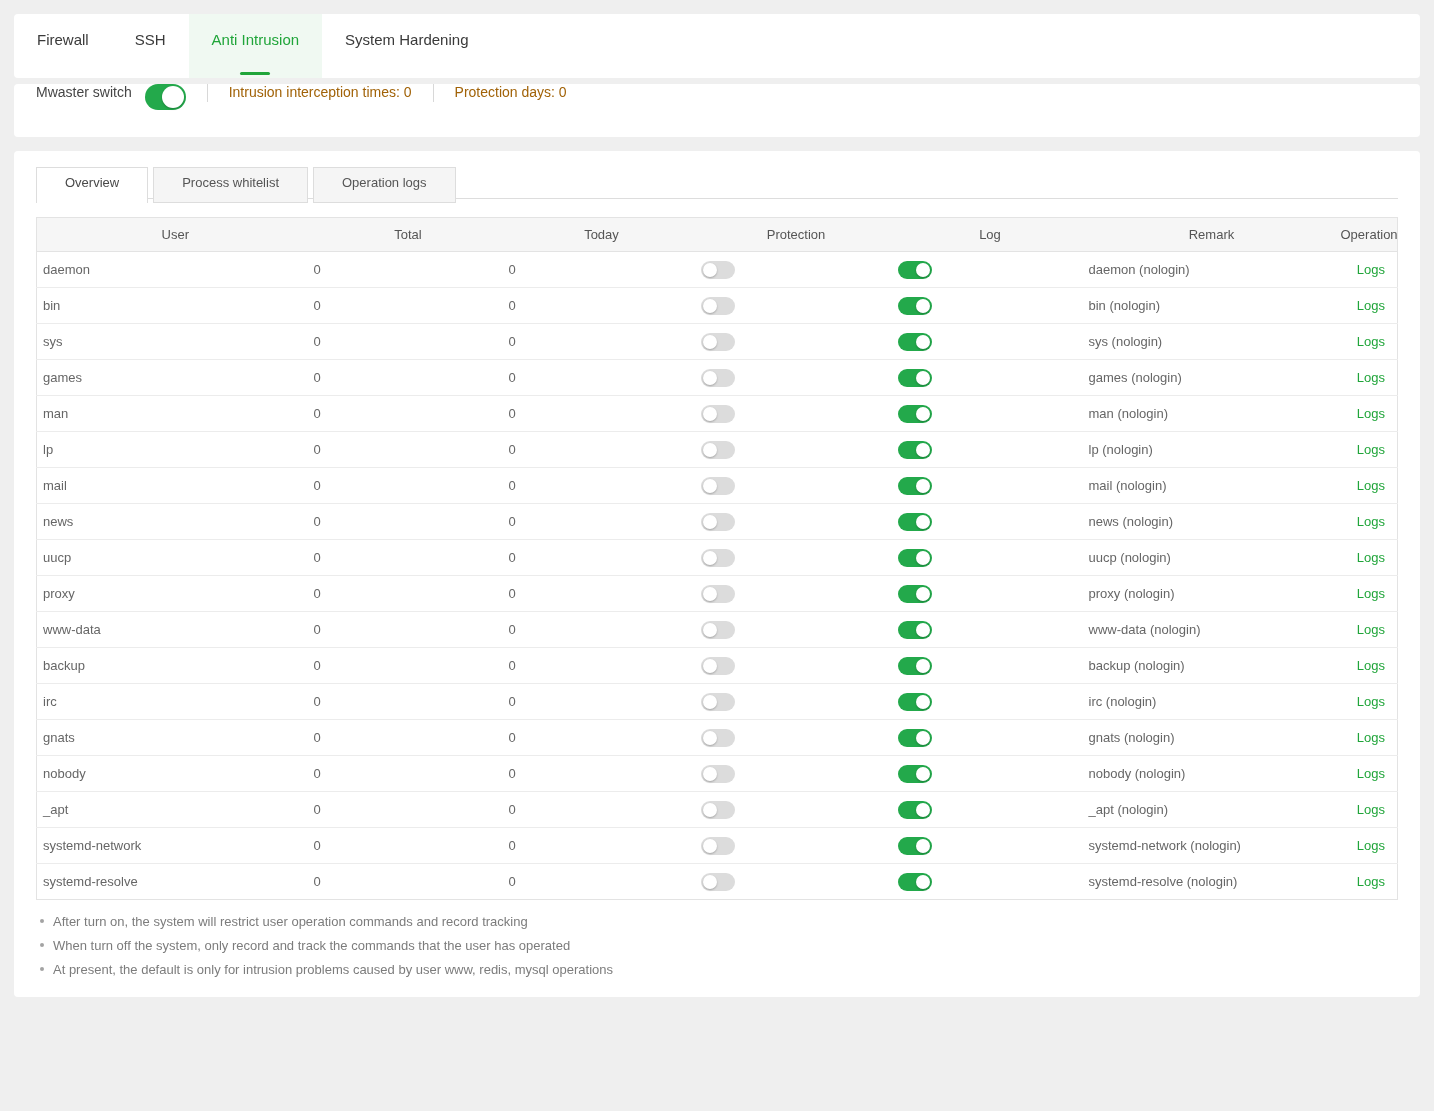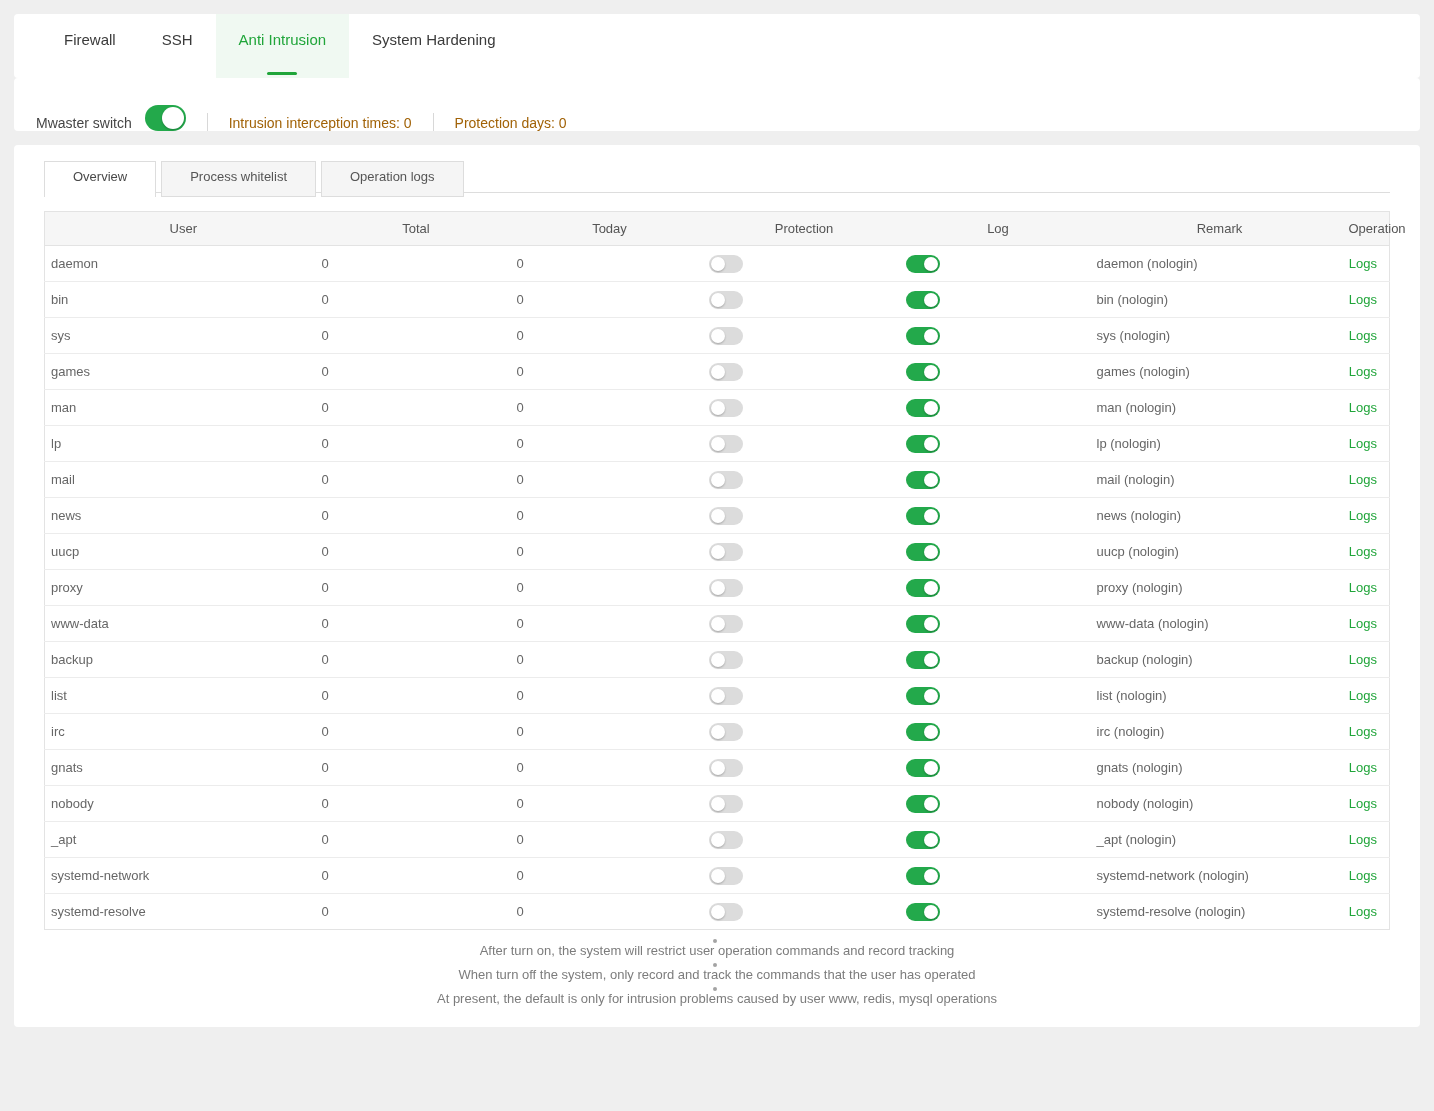--- a/index.html
+++ b/index.html
@@ -17,49 +17,49 @@
   body{
     height:1111px;
     background:var(--page-bg);
     font-family:"Liberation Sans","DejaVu Sans",sans-serif;
     overflow:hidden;
   }
   .page{width:1434px;height:1111px;padding:14px;}
   .card{background:#fff;border-radius:4px;}
 
   
-  .card-tabs{height:64px;display:flex;align-items:stretch;overflow:hidden;padding-left:27px;}
+  .card-tabs{height:64px;display:flex;align-items:stretch;overflow:hidden;}
   .page-tab{
     padding:0 23px;line-height:52px;font-size:15px;color:#3a3a3a;
     cursor:pointer;position:relative;white-space:nowrap;
   }
   .page-tab.active{color:var(--green);background:var(--tab-active-bg);}
   .tab-underline{
     position:absolute;bottom:3px;left:50%;transform:translateX(-50%);
     width:30px;height:3px;background:var(--green);border-radius:2px;
   }
 
   
-  .card-switch{height:53px;margin-top:0;display:flex;align-items:flex-end;padding:0 22px;}
+  .card-switch{height:53px;margin-top:6px;display:flex;align-items:flex-start;padding:0 22px;}
   .switch-label{font-size:14px;color:#454545;margin-right:13px;}
   .stat-text{font-size:14px;color:#a16207;white-space:nowrap;}
   .vsep{width:1px;height:18px;background:#d8d8d8;margin:0 21px;}
 
   
   .switch{position:relative;display:inline-block;width:34px;height:18px;border-radius:10px;cursor:pointer;vertical-align:middle;}
   .switch .knob{position:absolute;top:2px;width:14px;height:14px;border-radius:50%;background:#fff;box-shadow:0 1px 2px rgba(0,0,0,.25);}
   .switch.on{background:var(--toggle-on);}
   .switch.on .knob{right:2px;}
   .switch.off{background:var(--toggle-off);}
   .switch.off .knob{left:2px;}
   .switch.lg{width:41px;height:26px;border-radius:13px;}
   .switch.lg .knob{width:22px;height:22px;top:2px;}
 
   
-  .card-main{margin-top:14px;padding:16px 30px;}
+  .card-main{margin-top:14px;padding:16px 22px;}
 
   .subtabs{display:flex;align-items:flex-start;position:relative;height:36px;}
   .subtabs::after{content:"";position:absolute;left:0;right:0;top:31px;height:1px;background:var(--border);}
   .subtab{
     height:36px;line-height:30px;padding:0 28px;font-size:13px;color:#555;
     background:#f5f5f5;border:1px solid var(--border);cursor:pointer;
     position:relative;z-index:1;white-space:nowrap;
   }
   .subtab + .subtab{margin-left:5px;}
   .subtab.active{height:36px;background:#fff;border-bottom:0;z-index:2;color:#494949;}
@@ -70,21 +70,21 @@
     height:34px;background:#f6f6f6;font-weight:normal;font-size:13px;color:#555;
     text-align:center;padding:0 0 0 6px;border-bottom:1px solid var(--table-border);
   }
   tbody td{height:36px;font-size:13px;color:#666;padding:0 0 0 6px;}
   tbody tr + tr td{border-top:1px solid var(--row-line);}
   th.op,td.op{text-align:right;padding-right:12px;}
   a.logs{color:var(--green);text-decoration:none;cursor:pointer;}
 
   
   .notes{margin-top:9px;}
-  .note-line{display:flex;align-items:center;height:24px;font-size:13px;color:#7c7c7c;flex-direction:column;}
+  .note-line{display:flex;align-items:center;height:24px;font-size:13px;color:#7c7c7c;}
   .note-dot{width:4px;height:4px;border-radius:50%;background:#a3a3a3;margin:0 9px 0 4px;flex:none;}
 </style>
 </head>
 <body>
 
 <div class="page">
 
   <div class="card card-tabs">
     <div class="page-tab">Firewall</div>
     <div class="page-tab">SSH</div>
@@ -238,29 +238,20 @@
           <tr>
     <td>backup</td>
     <td>0</td>
     <td>0</td>
     <td><span class="switch off"><i class="knob"></i></span></td>
     <td><span class="switch on"><i class="knob"></i></span></td>
     <td>backup (nologin)</td>
     <td class="op"><a class="logs">Logs</a></td>
   </tr>
           <tr>
-    <td>list</td>
-    <td>0</td>
-    <td>0</td>
-    <td><span class="switch off"><i class="knob"></i></span></td>
-    <td><span class="switch on"><i class="knob"></i></span></td>
-    <td>list (nologin)</td>
-    <td class="op"><a class="logs">Logs</a></td>
-  </tr>
-          <tr>
     <td>irc</td>
     <td>0</td>
     <td>0</td>
     <td><span class="switch off"><i class="knob"></i></span></td>
     <td><span class="switch on"><i class="knob"></i></span></td>
     <td>irc (nologin)</td>
     <td class="op"><a class="logs">Logs</a></td>
   </tr>
           <tr>
     <td>gnats</td>

